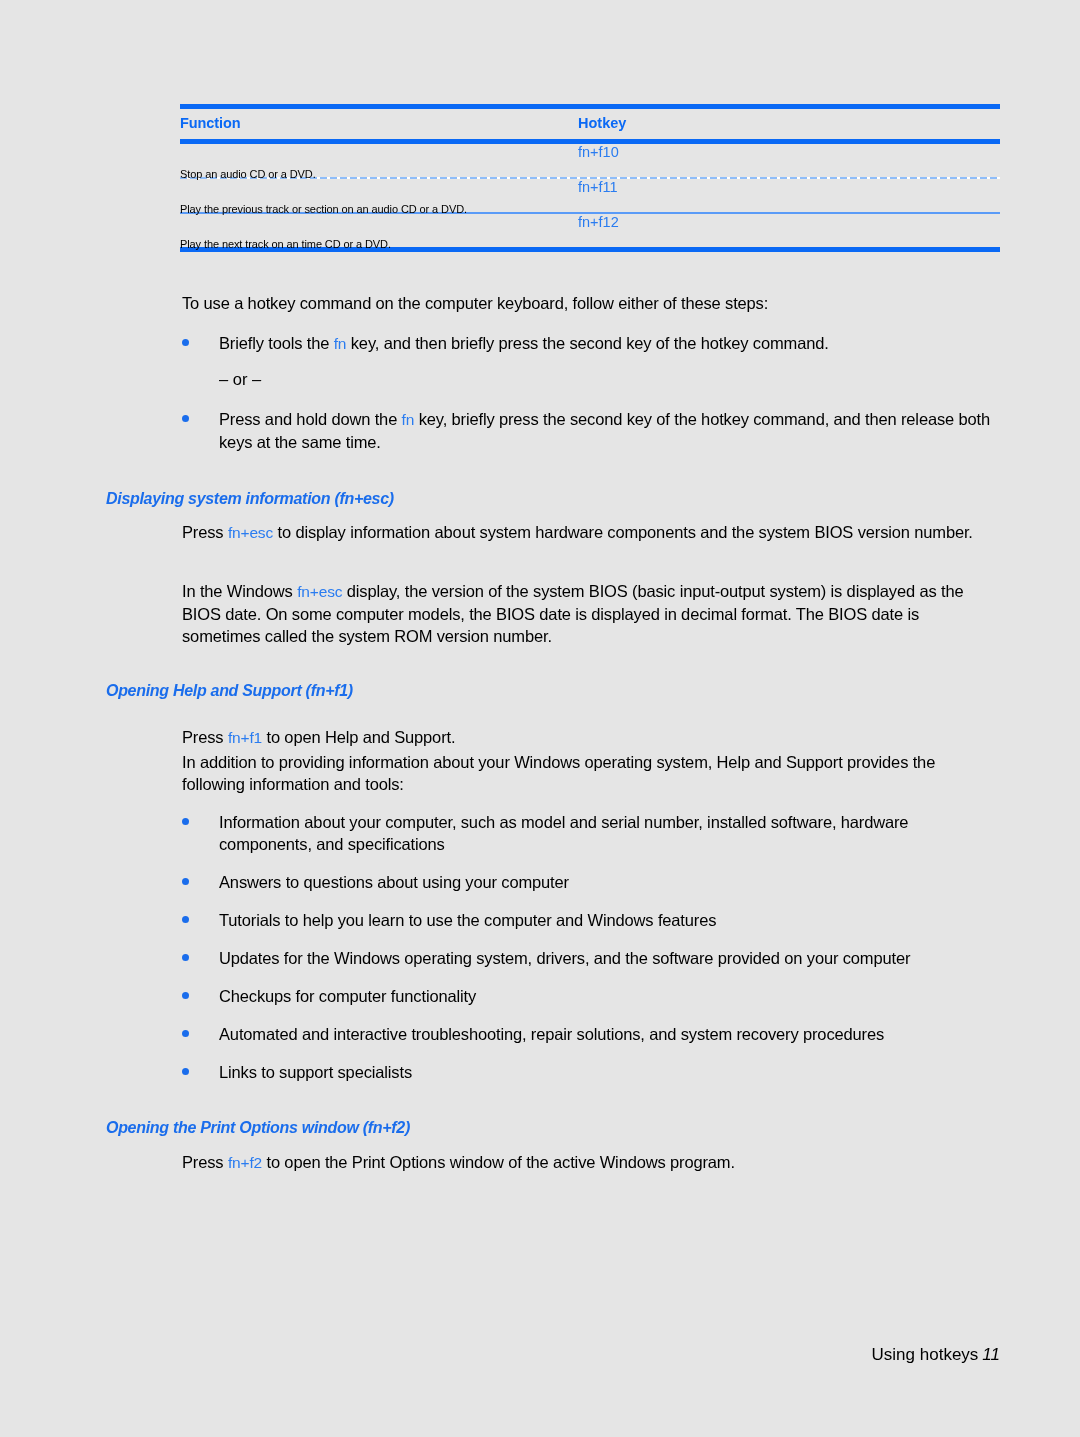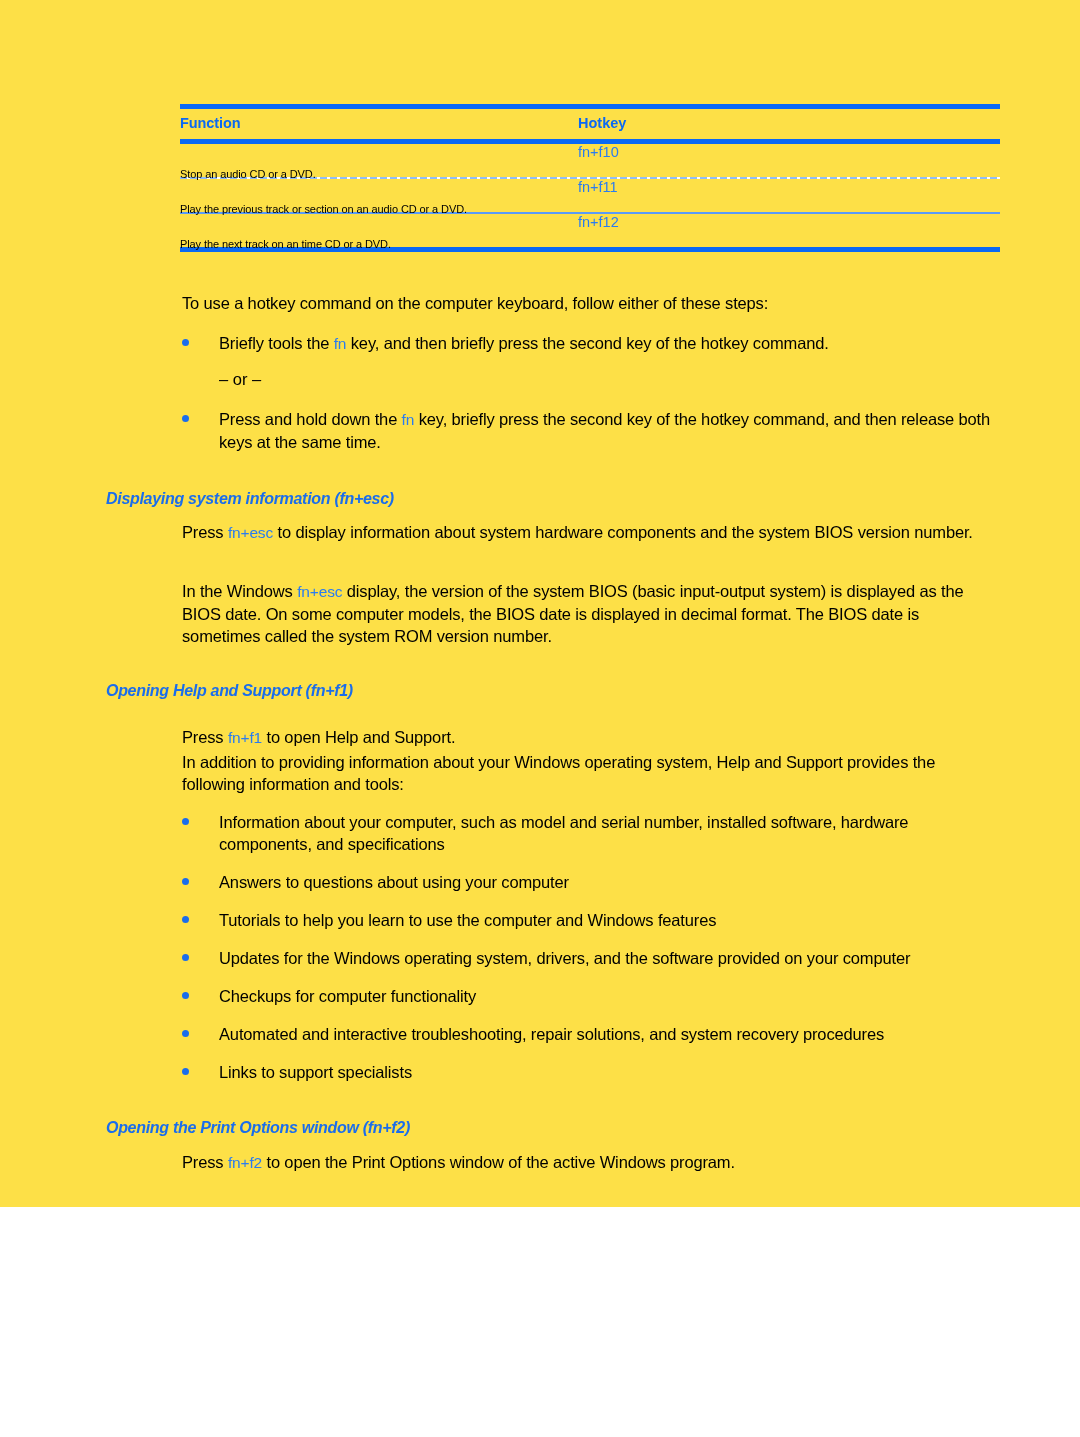--- a/index.html
+++ b/index.html
@@ -8,22 +8,22 @@
     padding: 0;
     background: #ffffff;
   }
   body {
     font-family: "Liberation Sans", sans-serif;
     color: #000000;
   }
   .page {
     position: relative;
     width: 1080px;
-    height: 1207px;
-    background: #fde047;
+    height: 1437px;
+    background: #e5e5e5;
     overflow: hidden;
   }
 
   
   .hotkey-table {
     position: absolute;
     left: 180px;
     top: 104px;
     width: 820px;
   }
@@ -141,21 +141,22 @@
     position: absolute;
     left: 0;
     top: 1345px;
     width: 1000px;
     text-align: right;
     font-size: 17px;
     color: #000000;
   }
   .footer .pagenum {
     display: inline-block;
-    margin-left: 12px;
+    margin-left: 4px;
+    font-style: italic;
   }
 </style>
 </head>
 <body>
 
 <div class="page">
 
   <div class="hotkey-table">
 
     <div class="tbl-rule-thick"></div>

